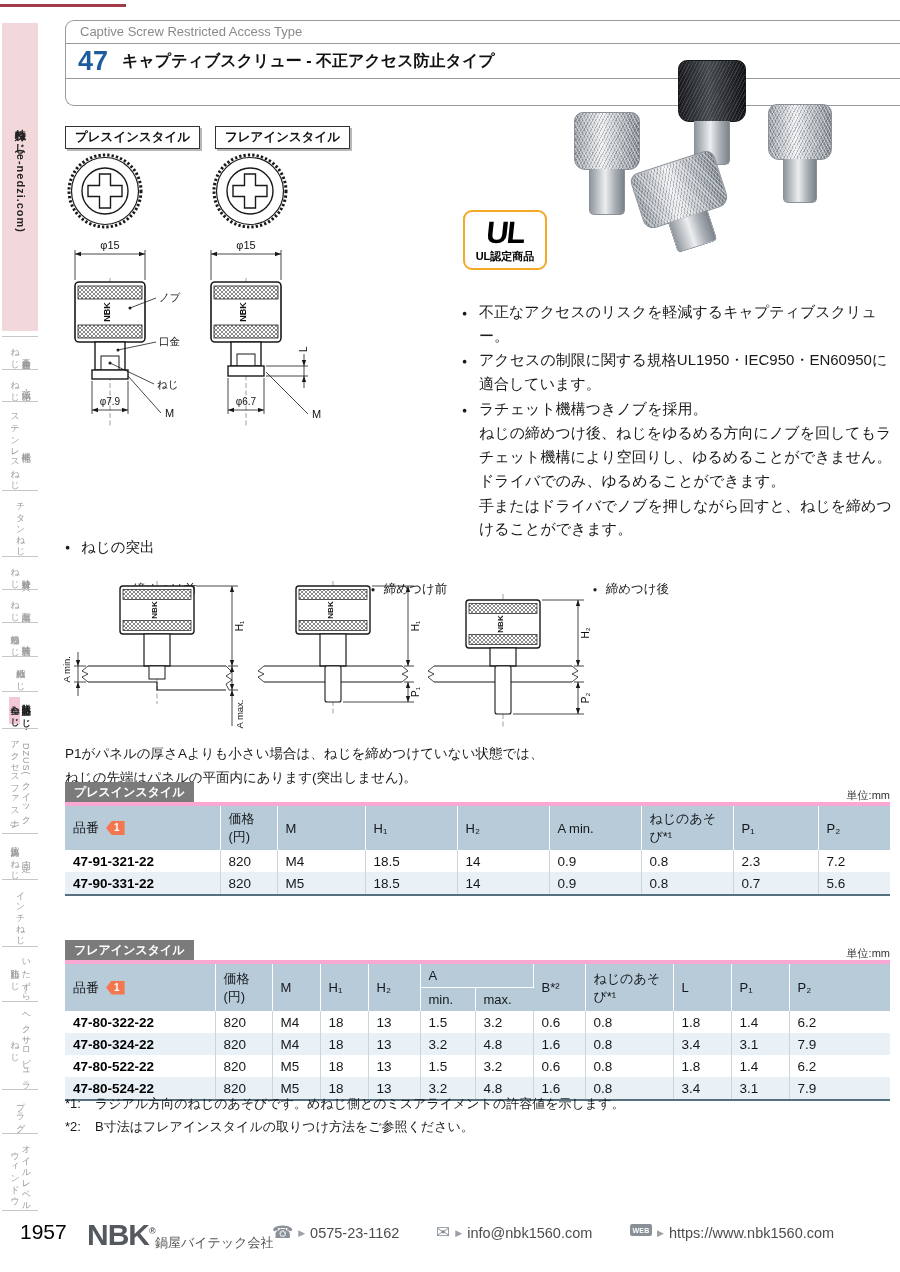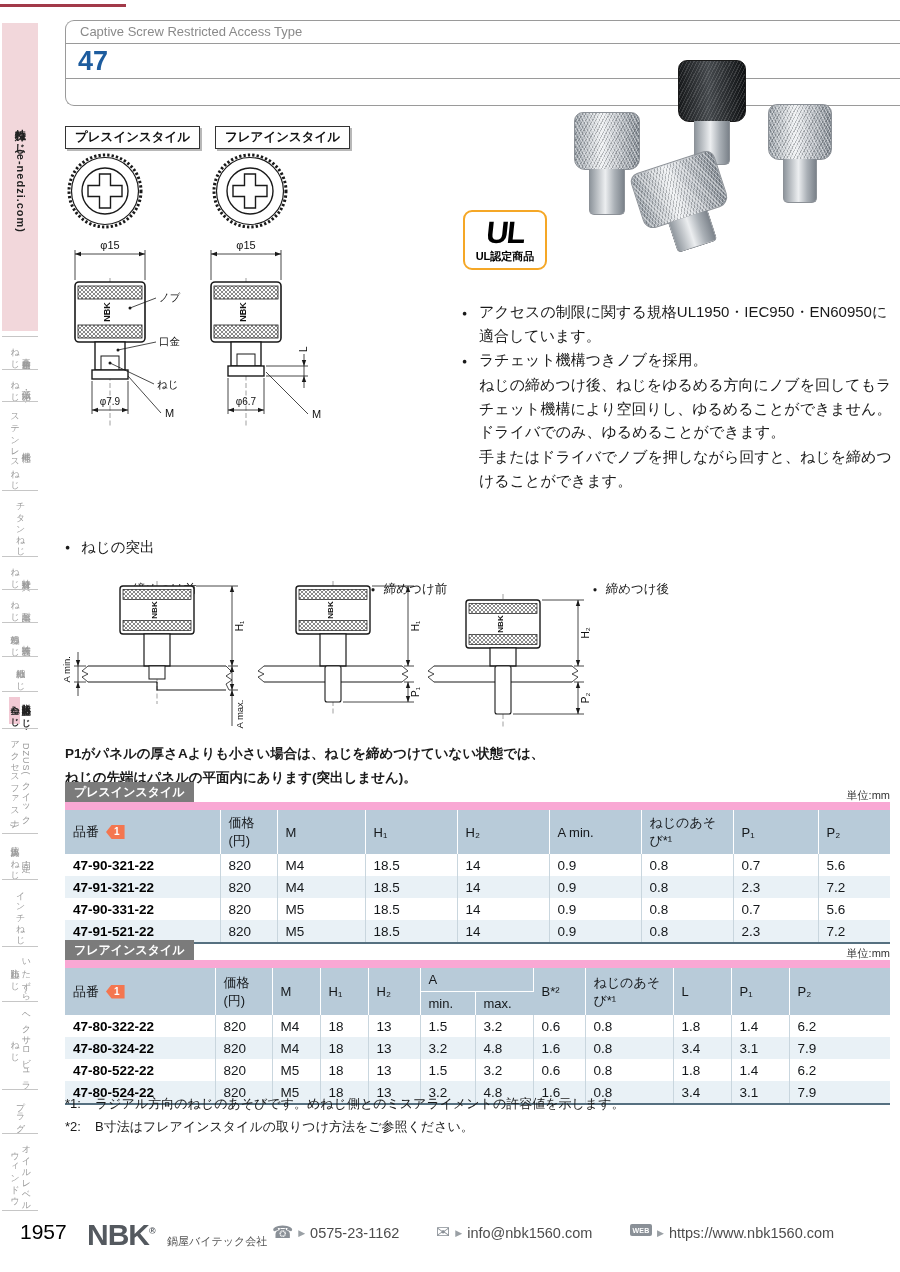--- a/index.html
+++ b/index.html
@@ -71,44 +71,44 @@
   
   .features { left:462px; top:300px; width:434px; }
   .features p { font-size:15px; line-height:1.58; color:#1a1a1a; padding-left:17px; position:relative; margin-bottom:1px; }
   .features p.b::before { content:"●"; position:absolute; left:0; top:7px; font-size:8.5px; color:#1a1a1a; }
 
   .sec-title { font-size:14.5px; color:#1a1a1a; padding-left:16px; position:relative; }
   .sec-title::before { content:"●"; position:absolute; left:0; top:4px; font-size:8.5px; }
   .cap { font-size:12.5px; color:#1a1a1a; padding-left:13px; position:relative; }
   .cap::before { content:"●"; position:absolute; left:0; top:3px; font-size:7.5px; }
 
-  .notes { left:65px; top:742px; width:560px; font-size:13.5px; line-height:1.75; color:#1a1a1a;font-weight:bold; }
-
-  
-  table.spec { width:100%; border-collapse:collapse; border-top:8px solid #f9a8d4; border-bottom:2px solid #567080; }
+  .notes { left:65px; top:742px; width:560px; font-size:13.5px; line-height:1.75; color:#1a1a1a; }
+
+  
+  table.spec { width:100%; border-collapse:collapse; border-top:4px solid #f9a8d4; border-bottom:2px solid #567080; }
   table.spec th { background:#b8cbd9; font-size:13px; font-weight:normal; color:#15181b; text-align:left;
     padding:4px 8px; border-right:1px solid #fff; }
   table.spec th:last-child { border-right:none; }
   table.spec td { font-size:13.5px; color:#15181b; padding:3.5px 8px; border-right:1px solid #c9d6de; }
   table.spec td:last-child { border-right:none; }
   table.spec tbody tr:nth-child(even) { background:#e9f1f6; }
   table.spec td.pn { font-weight:bold; color:#000; }
   th.ath { border-bottom:1px solid #fff; }
   .tag { display:inline-block; margin-left:7px; background:#f4764f; color:#fff; font-size:10px; font-weight:bold;
     height:14px; line-height:14px; padding:0 5px 0 8px; vertical-align:1px;
     clip-path:polygon(0 50%,30% 0,100% 0,100% 100%,30% 100%); }
 
   .footnotes { left:65px; top:1092px; width:700px; font-size:13px; line-height:1.8; color:#1a1a1a; }
   .footnotes .mk { display:inline-block; width:30px; }
 
   
   .pagenum { left:20px; top:1220px; font-size:21px; color:#000000; }
   .f-logo { left:87px; top:1218px; font-size:30px; font-weight:bold; color:#54595f; letter-spacing:-1px; }
   .f-logo sup { font-size:9px; letter-spacing:0; }
-  .f-company { left:155px; top:1234px; font-size:11px; color:#555;margin-left:12px; }
+  .f-company { left:155px; top:1234px; font-size:13px; color:#555; }
   .f-item { top:1224px; display:flex; align-items:center; gap:5px; cursor:pointer; }
   .f-item .ic { color:#8a9097; font-size:17px; line-height:1; }
   .f-item .tri { color:#9aa0a5; font-size:9px; }
   .f-item .txt { font-size:14.5px; color:#4c4c4c; }
 </style>
 </head>
 <body>
 
 <svg width="0" height="0" style="position:absolute">
   <defs>
@@ -221,20 +221,21 @@
       </div>
     <div class="tabwrap"></div>
 
   </div>
 
   
   <div class="abs hdr-box">
     <div class="hdr-eyebrow">Captive Screw Restricted Access Type</div>
     <div class="hdr-title-row">
       <span class="hdr-num">47</span>
+      <span class="hdr-title">キャプティブスクリュー - 不正アクセス防止タイプ</span>
     </div>
   </div>
 
   
   <div class="abs photo">
     <div class="screw" style="left:46px;top:60px">
       <div class="knob" style="width:66px;height:58px"></div>
         <div class="shank" style="width:36px;height:46px"></div>
     </div>
     <div class="screw" style="left:150px;top:8px">
@@ -337,20 +338,21 @@
   </svg>
 
   
   <div class="abs ulbadge">
     <div class="ulmark">UL</div>
     <div class="ullbl">UL認定商品</div>
   </div>
 
   
   <div class="abs features">
+    <p class="b">不正なアクセスのリスクを軽減するキャプティブスクリュー。</p>
     <p class="b">アクセスの制限に関する規格UL1950・IEC950・EN60950に適合しています。</p>
     <p class="b">ラチェット機構つきノブを採用。</p>
     <p>ねじの締めつけ後、ねじをゆるめる方向にノブを回してもラチェット機構により空回りし、ゆるめることができません。ドライバでのみ、ゆるめることができます。</p>
     <p>手またはドライバでノブを押しながら回すと、ねじを締めつけることができます。</p>
   </div>
 
   
   <div class="abs sec-title" style="left:65px;top:538px">ねじの突出</div>
   <span class="abs cap" style="left:120px;top:560px">締めつけ前</span>
   <span class="abs cap" style="left:290px;top:560px">締めつけ前</span>
@@ -469,31 +471,20 @@
           <th>H₁</th>
           <th>H₂</th>
           <th>A min.</th>
           <th>ねじのあそび*¹</th>
           <th>P₁</th>
           <th>P₂</th>
         </tr>
       </thead>
       <tbody>
 
-      <tr>
-          <td class="pn">47-90-321-22</td>
-            <td>820</td>
-            <td>M4</td>
-            <td>18.5</td>
-            <td>14</td>
-            <td>0.9</td>
-            <td>0.8</td>
-            <td>0.7</td>
-            <td>5.6</td>
-        </tr>
           <tr>
           <td class="pn">47-91-321-22</td>
             <td>820</td>
             <td>M4</td>
             <td>18.5</td>
             <td>14</td>
             <td>0.9</td>
             <td>0.8</td>
             <td>2.3</td>
             <td>7.2</td>
@@ -501,31 +492,20 @@
           <tr>
           <td class="pn">47-90-331-22</td>
             <td>820</td>
             <td>M5</td>
             <td>18.5</td>
             <td>14</td>
             <td>0.9</td>
             <td>0.8</td>
             <td>0.7</td>
             <td>5.6</td>
-        </tr>
-          <tr>
-          <td class="pn">47-91-521-22</td>
-            <td>820</td>
-            <td>M5</td>
-            <td>18.5</td>
-            <td>14</td>
-            <td>0.9</td>
-            <td>0.8</td>
-            <td>2.3</td>
-            <td>7.2</td>
         </tr>
         </tbody>
     </table>
   </div>
 
   
   <span class="abs tbl-chip" style="left:65px;top:940px">フレアインスタイル</span>
   <span class="abs unit" style="right:10px;top:946px">単位:mm</span>
   <div class="abs" style="left:65px;top:960px;width:825px">
     <table class="spec">

